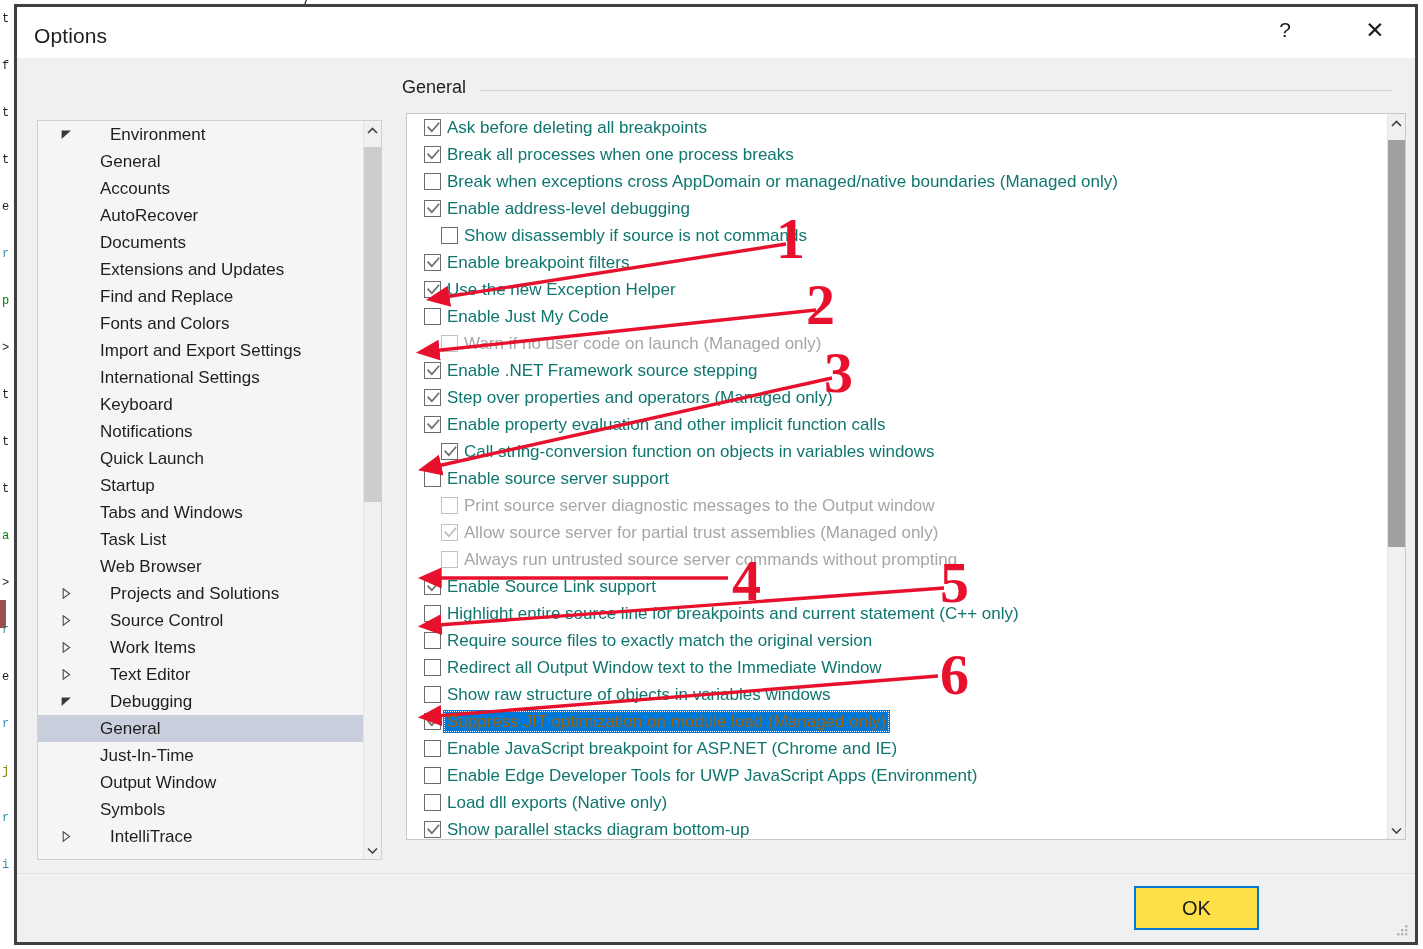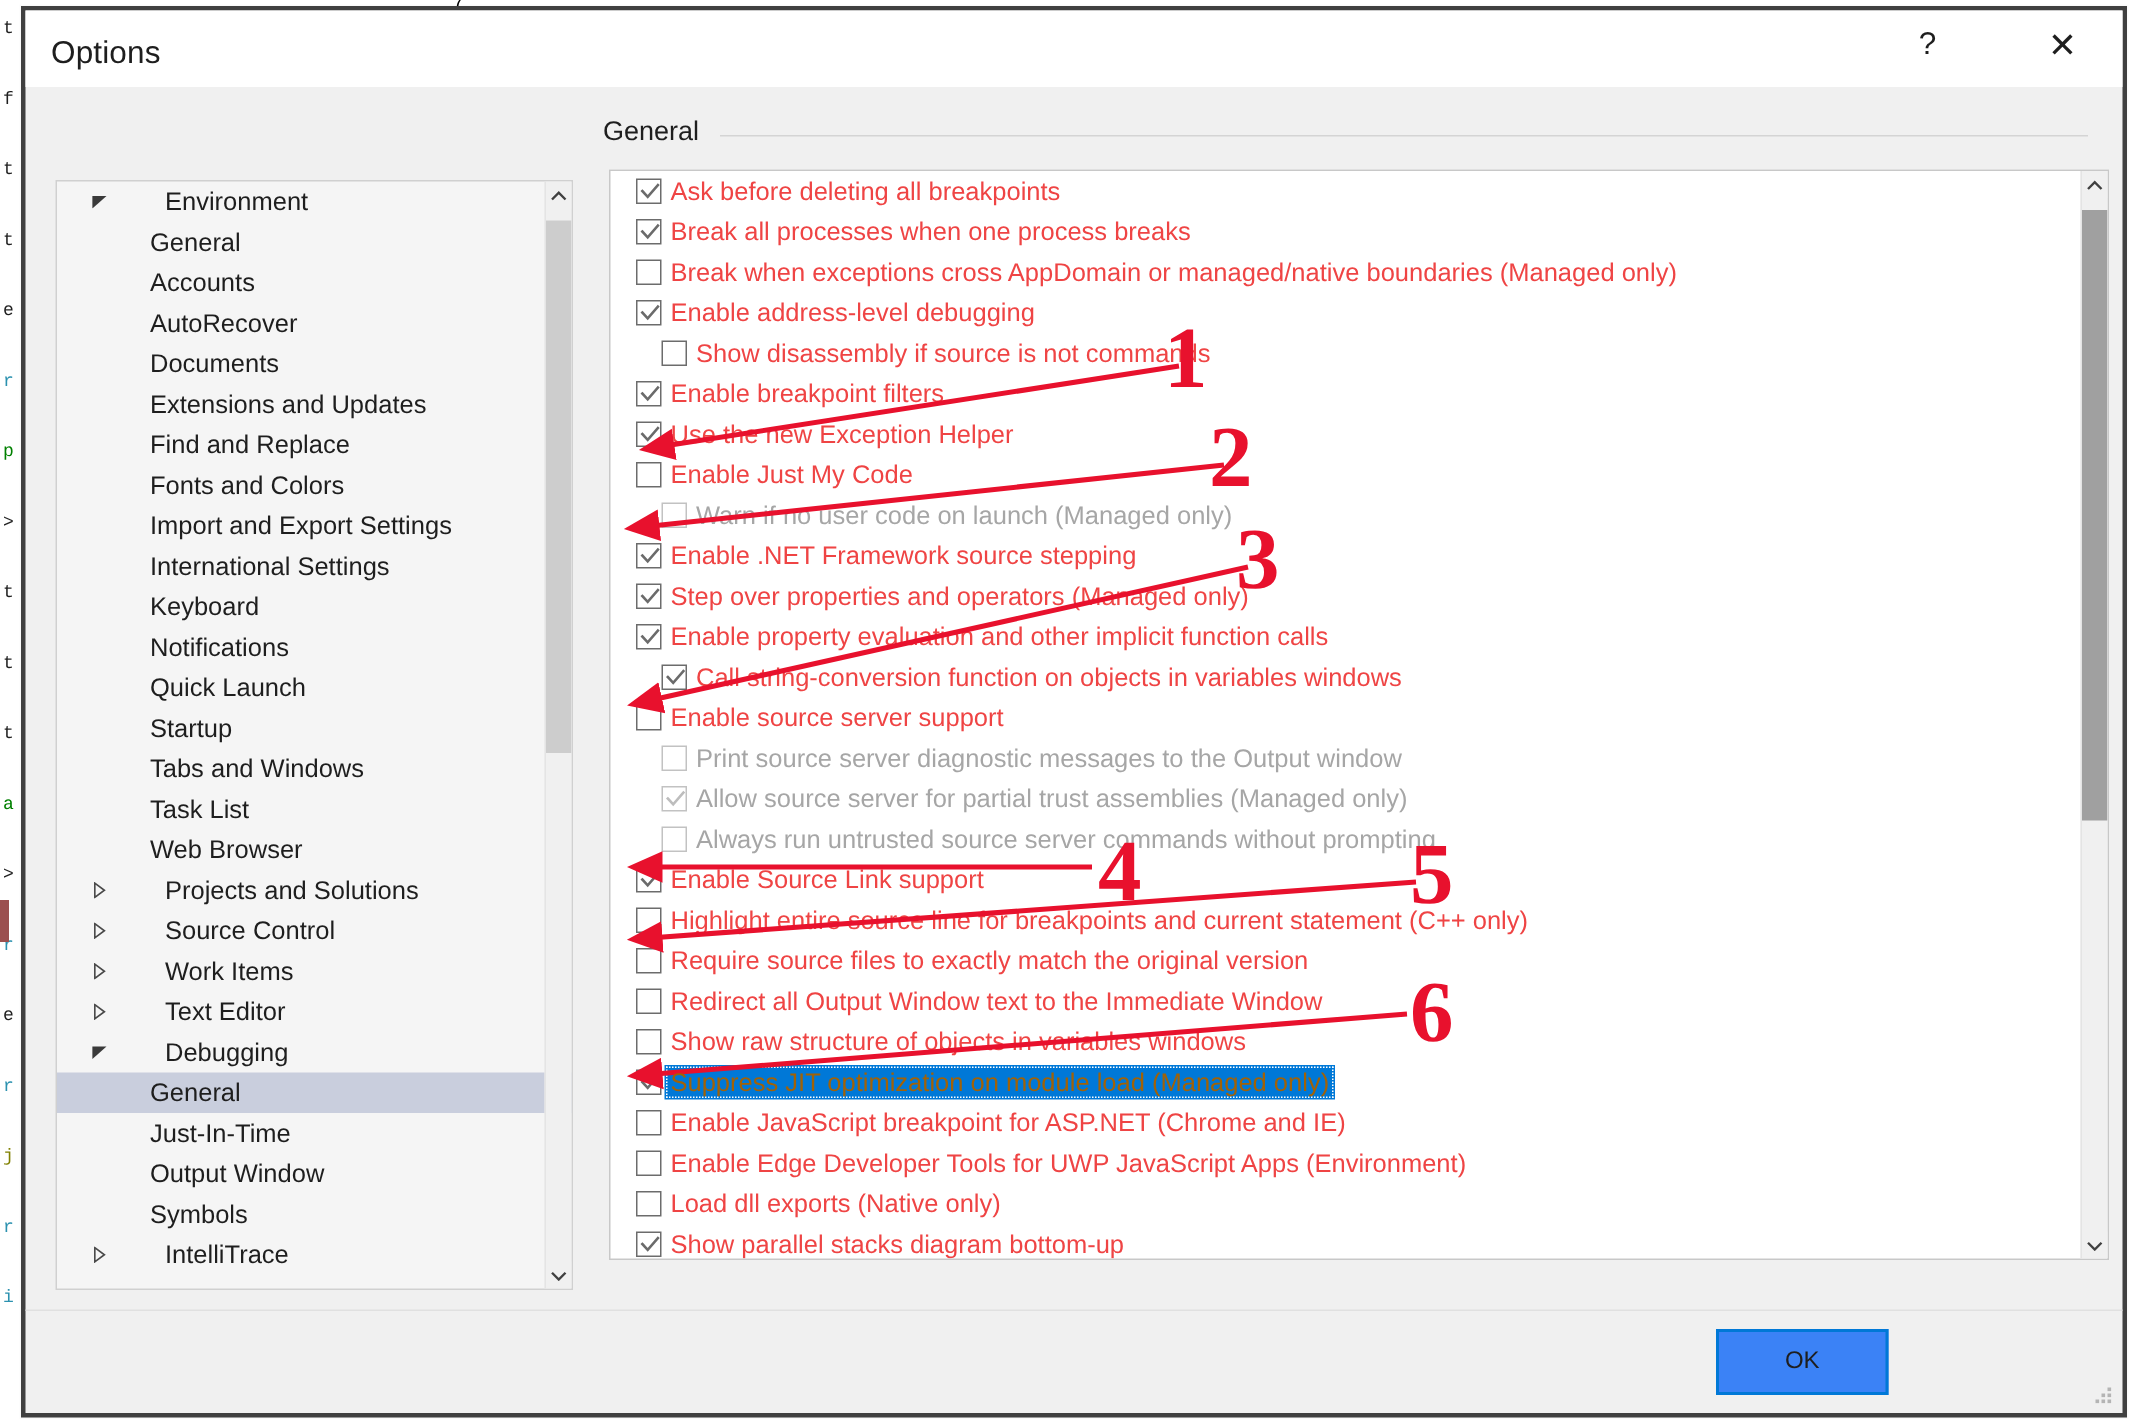--- a/index.html
+++ b/index.html
@@ -247,21 +247,21 @@
   .opt-cb.disabled { border-color: #c2c2c2; }
   .opt-cb .tick {
     position: absolute;
     left: 1px; top: -1px;
     width: 15px; height: 17px;
   }
   .opt-label {
     position: absolute;
     top: 1px;
     font-size: 17px;
-    color: #ef4444;
+    color: #0f766e;
     line-height: 25px;
   }
   .opt-row.disabled .opt-label { color: #a6a6a6; }
   .indent0 .opt-cb { left: 17px; }
   .indent0 .opt-label { left: 40px; }
   .indent1 .opt-cb { left: 34px; }
   .indent1 .opt-label { left: 57px; }
   .opt-row.selected .sel-hl {
     position: absolute;
     top: 2px;
@@ -296,27 +296,27 @@
     position: absolute;
     left: 0;
     top: 866px;
     width: 100%;
     height: 1px;
     background: #e0e0e0;
   }
   .dlg-btn {
     position: absolute;
     top: 879px;
-    width: 115px;
+    width: 125px;
     height: 44px;
-    background: #3b82f6;
+    background: #fde047;
     border: 1px solid #adadad;
     box-sizing: border-box;
     font-family: "Liberation Sans", sans-serif;
-    font-size: 16px;
+    font-size: 20px;
     color: #1e1e1e;
     cursor: default;
     padding: 0;
   }
   #ok-button { right: 156px; border: 2px solid #0078d7; }
   #cancel-button { right: 18px; }
   #resize-grip {
     position: absolute;
     right: 6px;
     bottom: 5px;

